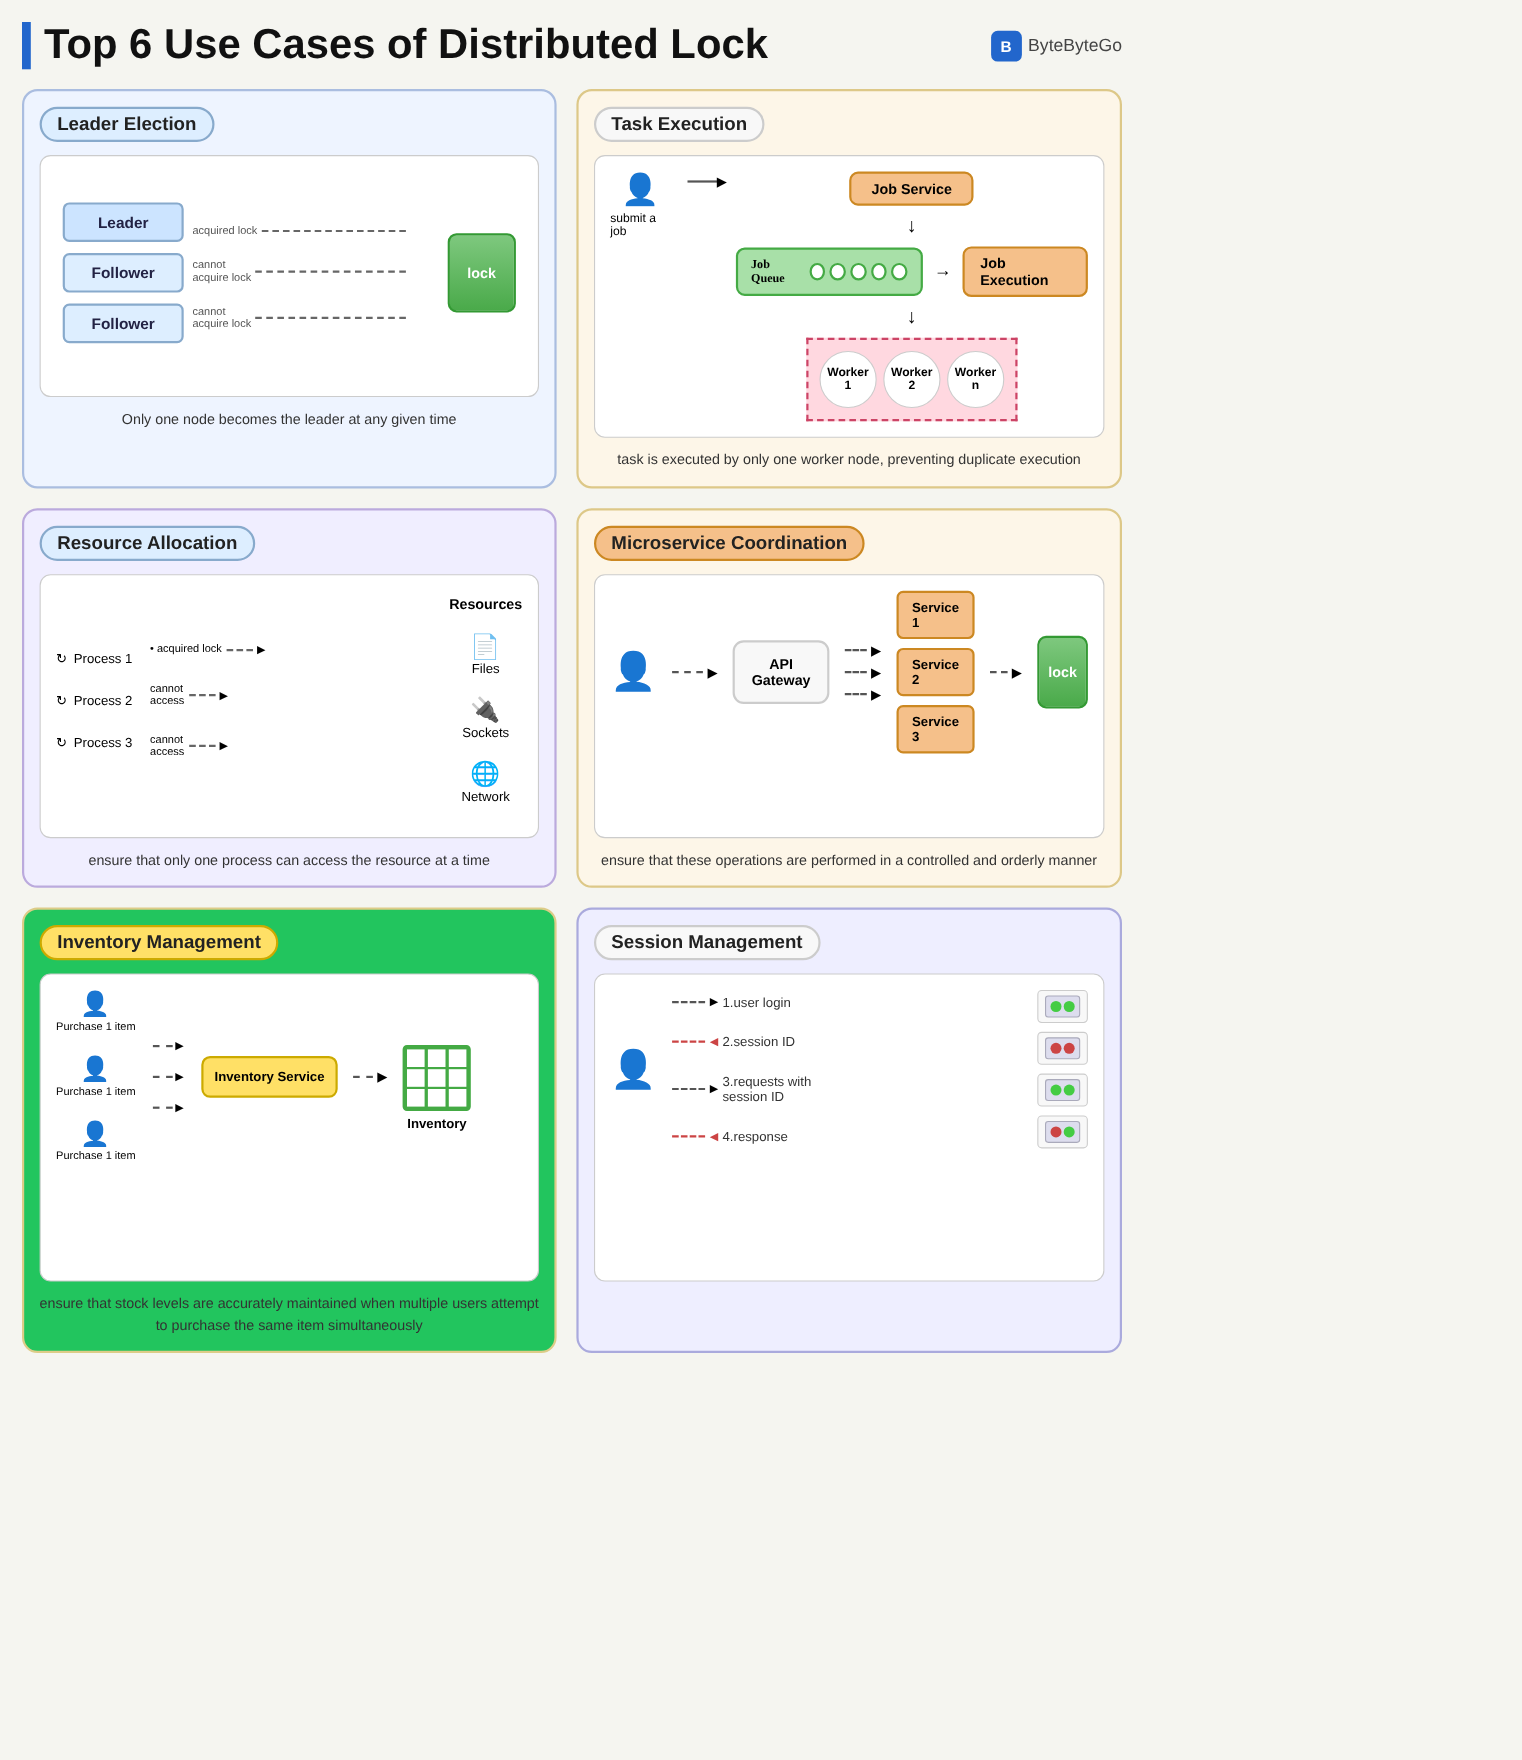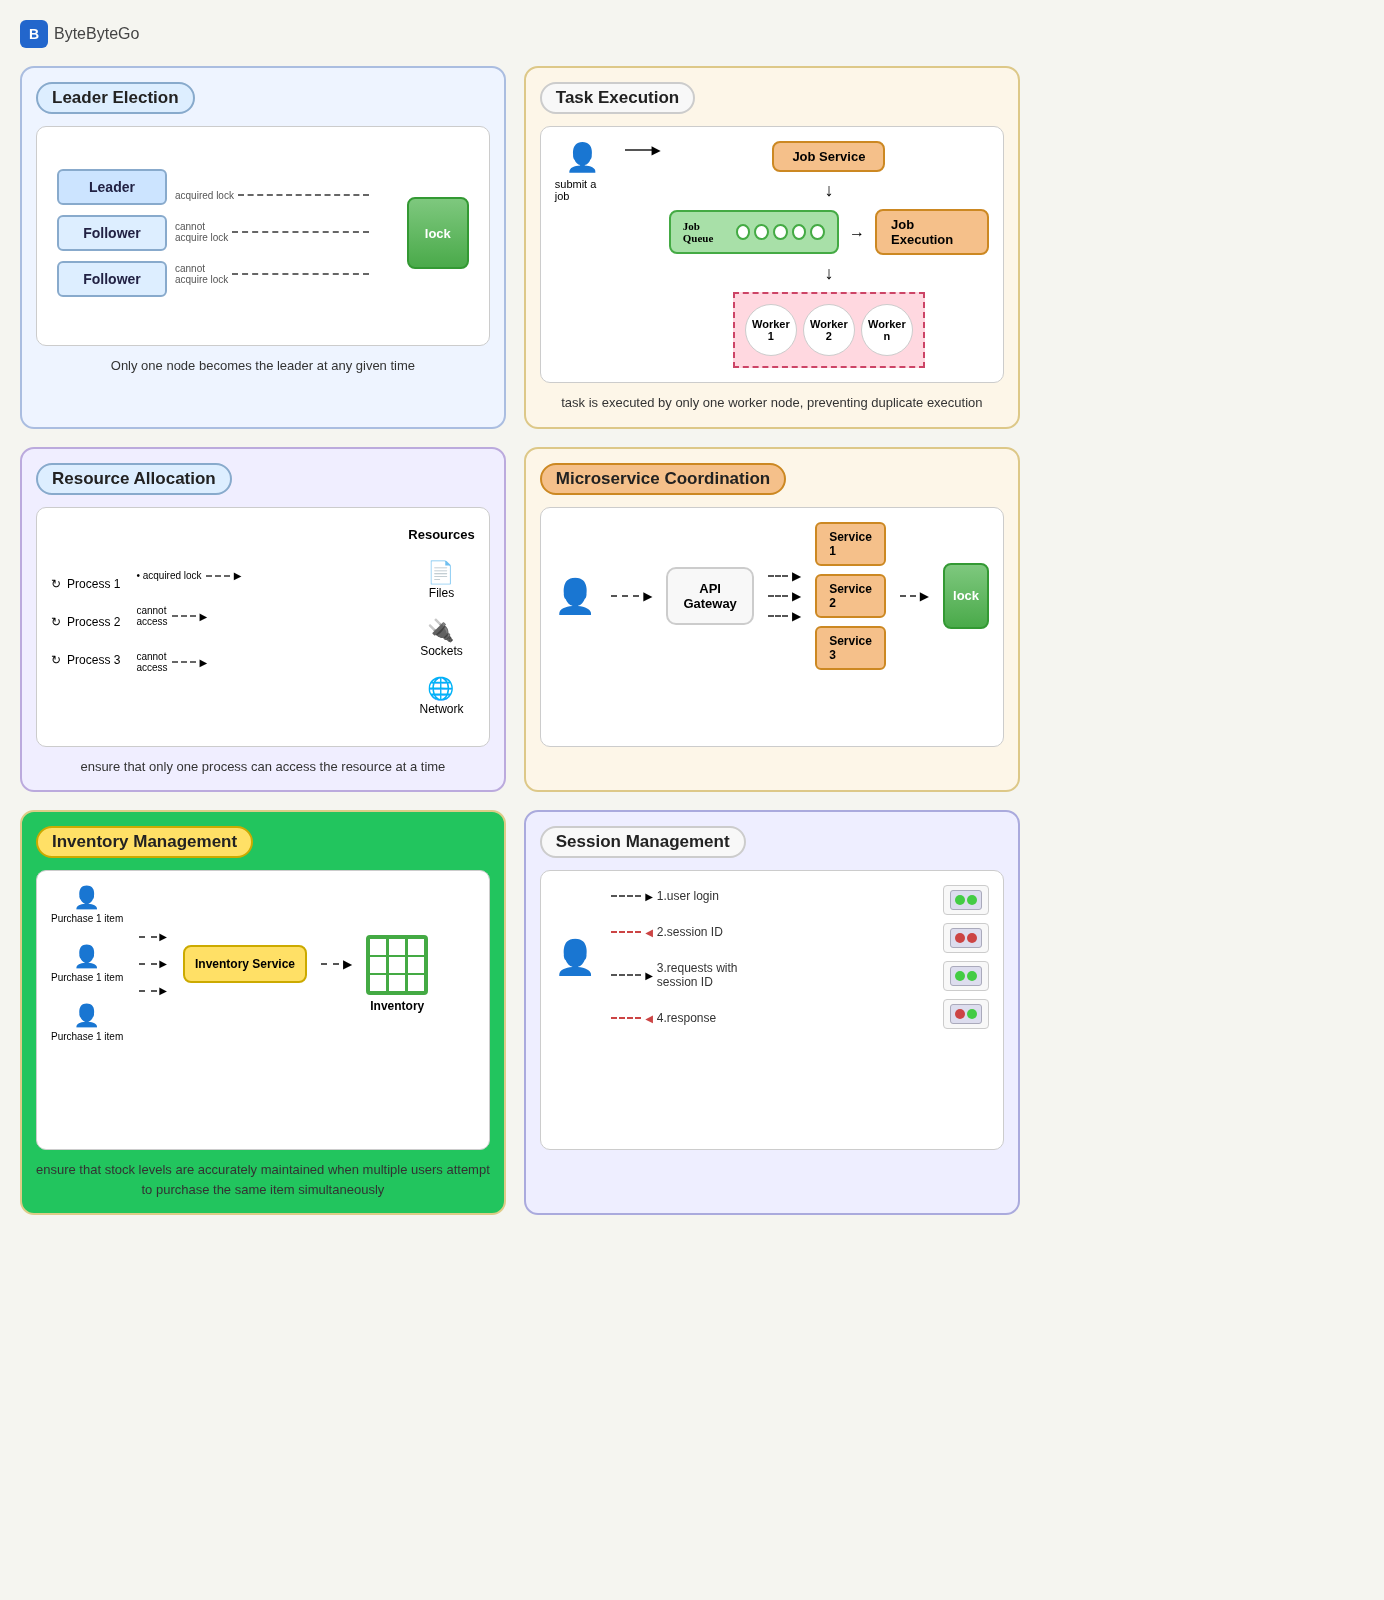--- a/index.html
+++ b/index.html
@@ -413,20 +413,21 @@
       font-size: 13px;
       color: #333;
       margin-top: 6px;
       line-height: 1.5;
     }
   </style>
 </head>
 <body>
 
 <div class="page-header">
+  <h1 class="main-title">Top 6 Use Cases of Distributed Lock</h1>
   <div class="brand">
     <span class="brand-icon">B</span>
     <span>ByteByteGo</span>
   </div>
 </div>
 
 <div class="grid">
 
   <div class="card le-card">
     <div class="card-title blue">Leader Election</div>
@@ -585,20 +586,21 @@
         </div>
         <div style="display:flex;align-items:center;gap:4px;">
           <span style="display:inline-block;width:16px;border-top:2px dashed #555;"></span>
           <span style="font-size:12px;">▶</span>
         </div>
         <div class="mc-lock">
           <span>lock</span>
         </div>
       </div>
     </div>
+    <div class="caption">ensure that these operations are performed in a controlled and orderly manner</div>
   </div>
 
   <div class="card im-card">
     <div class="card-title yellow">Inventory Management</div>
     <div class="im-inner">
       <div class="im-diagram">
         <div class="im-users">
           <div class="im-user-row">
             <span class="im-user-icon">👤</span>
             <span class="im-user-label">Purchase 1 item</span>

